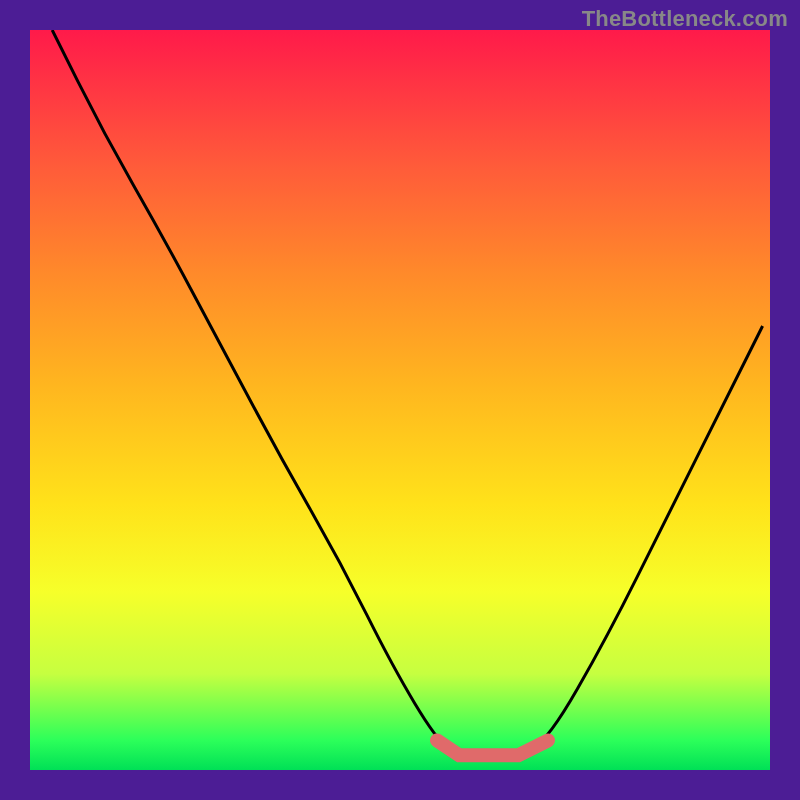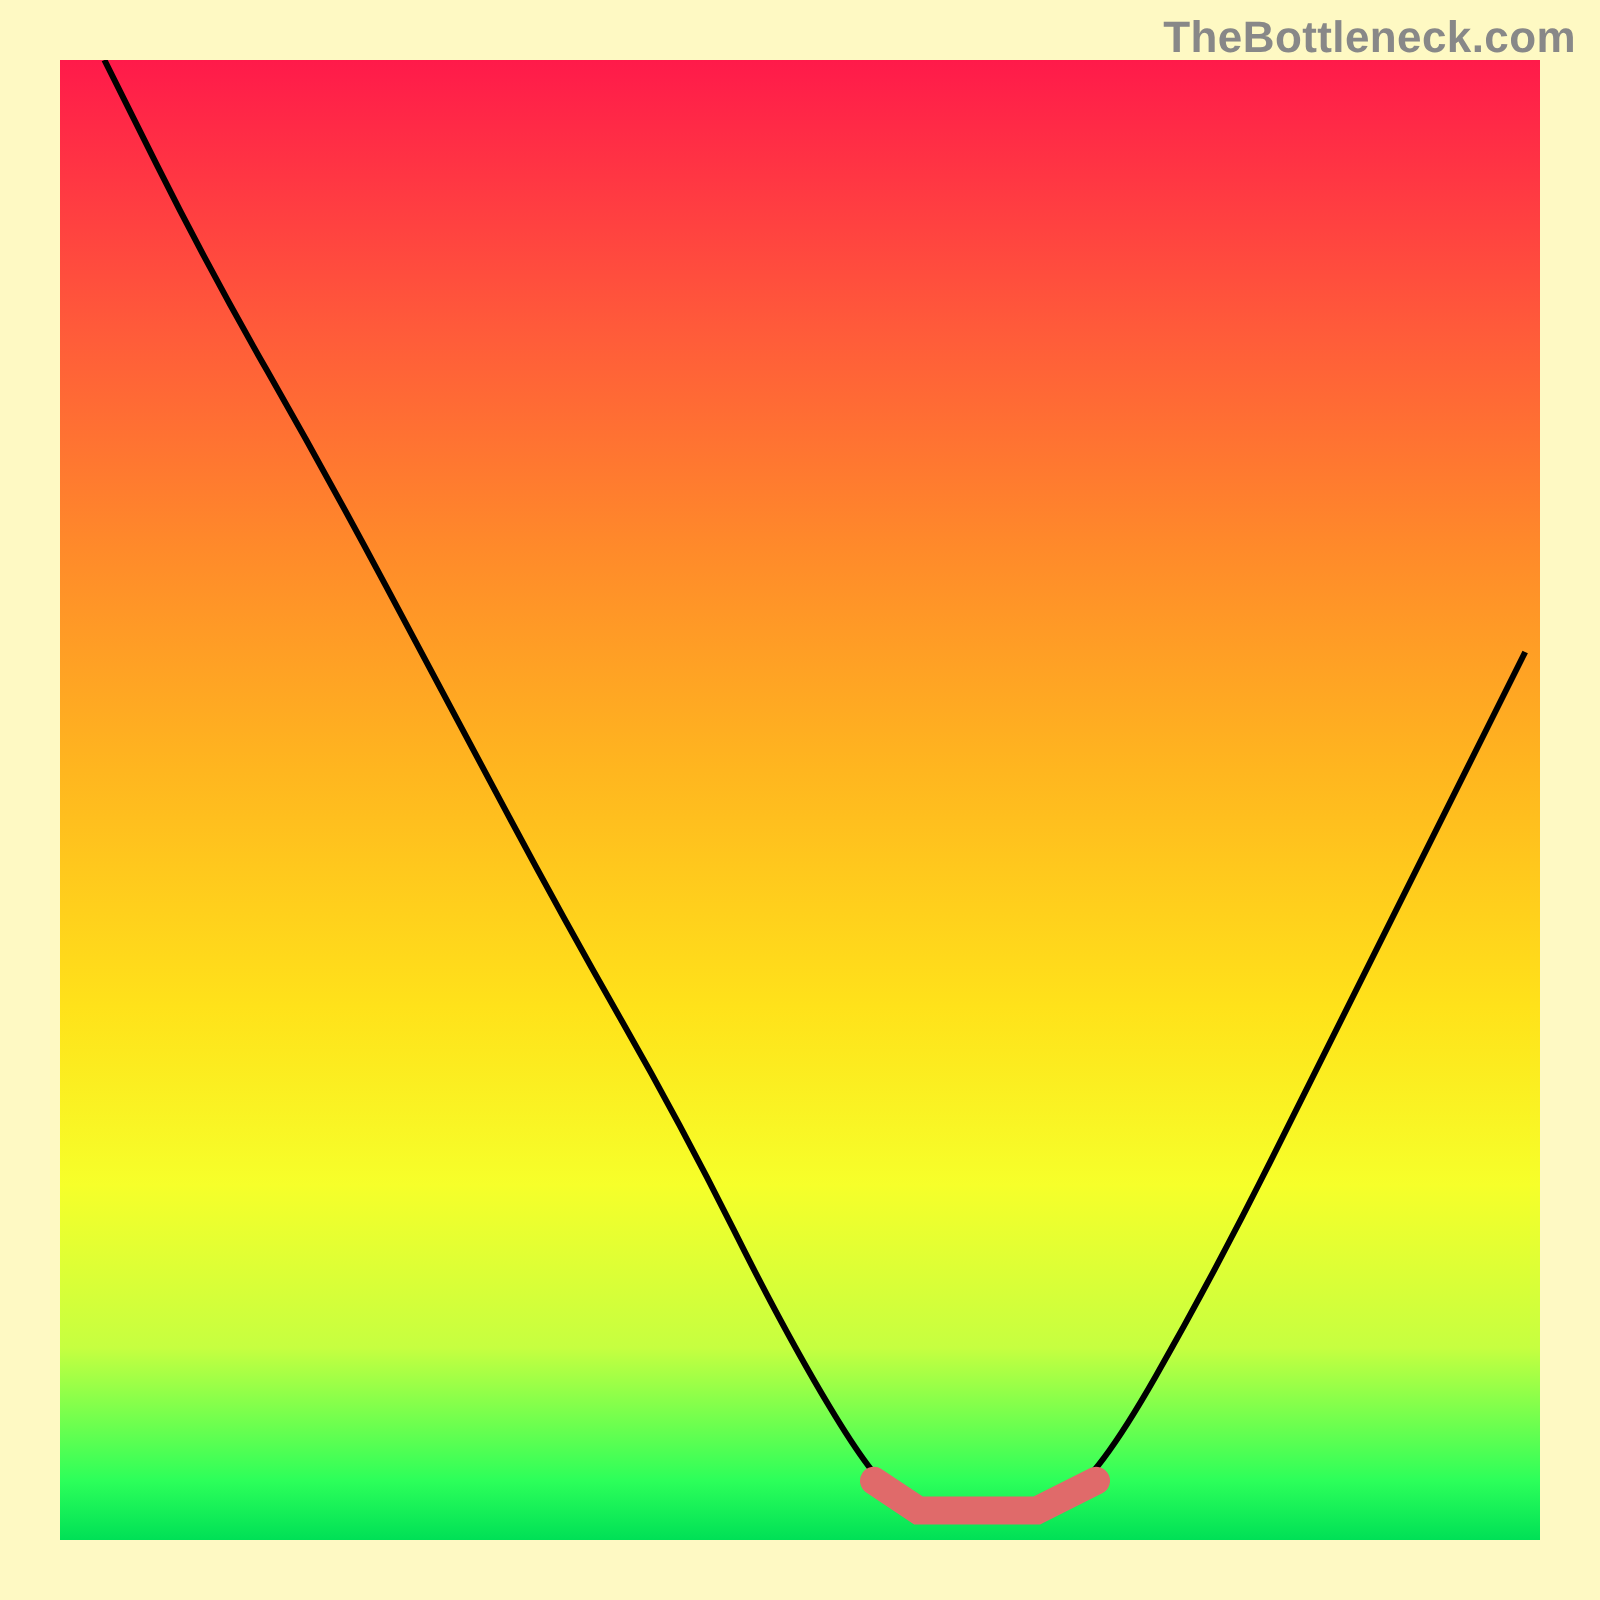--- a/index.html
+++ b/index.html
@@ -1,16 +1,16 @@
 <!DOCTYPE html>
 <html><head>
 <meta charset="utf-8">
 <style>
   html,body{margin:0;padding:0;width:800px;height:800px;background:#000;overflow:hidden}
-  .wrap{position:relative;width:800px;height:800px;background:#fef9c3}
+  .wrap{position:relative;width:800px;height:800px;background:#4c1d95}
   .watermark{position:absolute;top:6px;right:12px;font:700 22px Arial,Helvetica,sans-serif;color:#888;letter-spacing:.2px;user-select:none}
   .plot{position:absolute;left:30px;top:30px;width:740px;height:740px;
         background:linear-gradient(to bottom,#ff1a4a 0%,#ff5a3a 18%,#ff8a2a 33%,#ffb61f 48%,#ffe21a 64%,#f6ff2a 76%,#c6ff40 87%,#2cff5a 96%,#00e056 100%)}
   svg{position:absolute;left:0;top:0}
 </style>
 </head>
 <body>
 <div class="wrap">
   <div class="watermark">TheBottleneck.com</div>
   <div class="plot">

